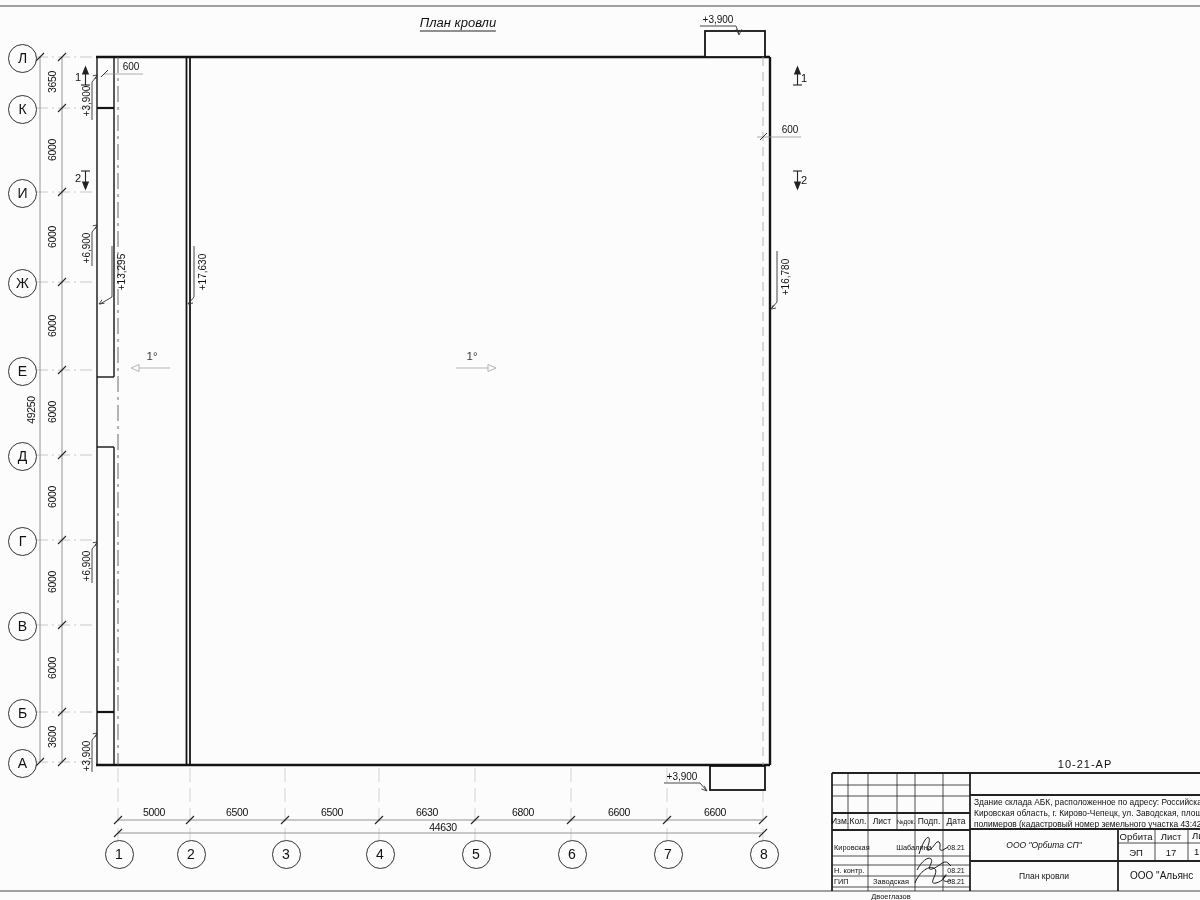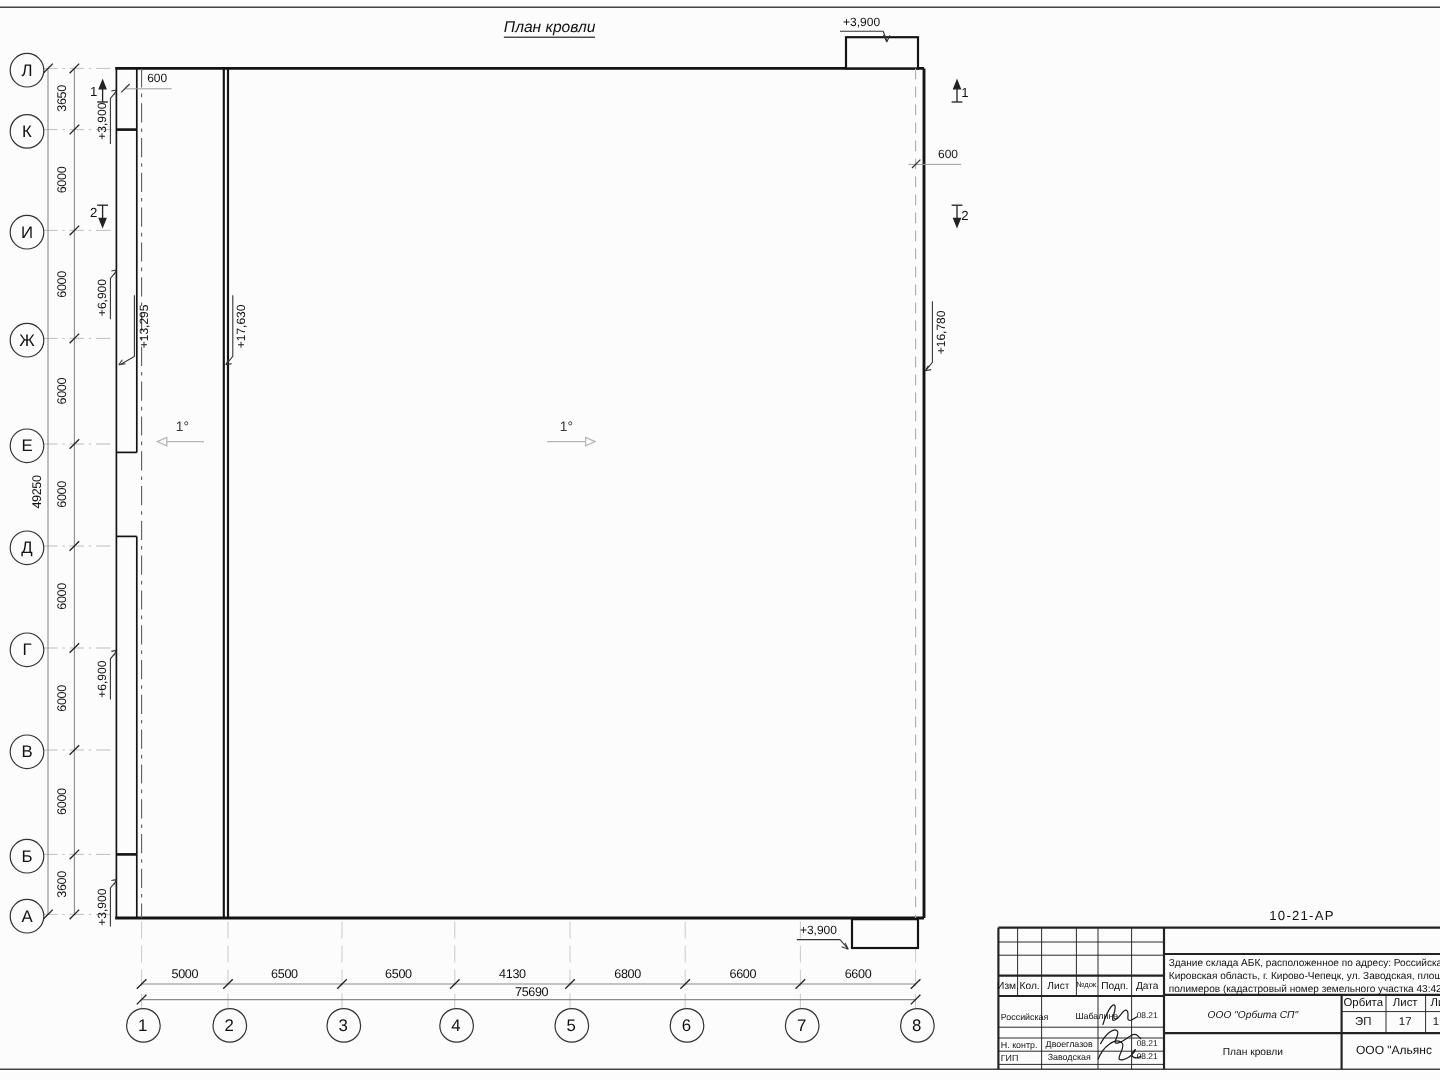--- a/index.html
+++ b/index.html
@@ -227,25 +227,25 @@
 <span class="abs rot dim" style="left:52px;top:412px">6000</span>
 <span class="abs rot dim" style="left:52px;top:497px">6000</span>
 <span class="abs rot dim" style="left:52px;top:582px">6000</span>
 <span class="abs rot dim" style="left:52px;top:668px">6000</span>
 <span class="abs rot dim" style="left:52px;top:737px">3600</span>
 <span class="abs rot dim" style="left:31px;top:410px">49250</span>
 
 <span class="abs ctr dim" style="left:154px;top:812px">5000</span>
 <span class="abs ctr dim" style="left:237px;top:812px">6500</span>
 <span class="abs ctr dim" style="left:332px;top:812px">6500</span>
-<span class="abs ctr dim" style="left:427px;top:812px">4130</span>
+<span class="abs ctr dim" style="left:427px;top:812px">6630</span>
 <span class="abs ctr dim" style="left:523px;top:812px">6800</span>
 <span class="abs ctr dim" style="left:619px;top:812px">6600</span>
 <span class="abs ctr dim" style="left:715px;top:812px">6600</span>
-<span class="abs ctr dim" style="left:443px;top:827px">75690</span>
+<span class="abs ctr dim" style="left:443px;top:827px">44630</span>
 
 <span class="abs ctr ttl" style="left:458px;top:23px">План кровли</span>
 <span class="abs ctr small" style="left:131px;top:66px">600</span>
 <span class="abs ctr small" style="left:790px;top:129px">600</span>
 <span class="abs ctr small" style="left:718px;top:19px">+3,900</span>
 <span class="abs ctr small" style="left:682px;top:776px">+3,900</span>
 <span class="abs rot small" style="left:86px;top:101px">+3,900</span>
 <span class="abs rot small" style="left:86px;top:248px">+6,900</span>
 <span class="abs rot small" style="left:86px;top:566px">+6,900</span>
 <span class="abs rot small" style="left:86px;top:756px">+3,900</span>
@@ -259,25 +259,25 @@
 <span class="abs ctr secno" style="left:804px;top:78px">1</span>
 <span class="abs ctr secno" style="left:804px;top:180px">2</span>
 
 <span class="abs ctr tbh" style="left:840px;top:821px">Изм.</span>
 <span class="abs ctr tbh" style="left:858px;top:821px">Кол.</span>
 <span class="abs ctr tbh" style="left:882px;top:821px">Лист</span>
 <span class="abs ctr tbxs" style="left:906px;top:821px">№док.</span>
 <span class="abs ctr tbh" style="left:929px;top:821px">Подп.</span>
 <span class="abs ctr tbh" style="left:956px;top:821px">Дата</span>
 
-<span class="abs tbs" style="left:834px;top:843px">Российская</span>
+<span class="abs tbs" style="left:834px;top:843px">Кировская</span>
 <span class="abs tbs" style="left:834px;top:866px">Н. контр.</span>
 <span class="abs tbs" style="left:834px;top:877px">ГИП</span>
 <span class="abs ctr tbs" style="left:914px;top:847px">Шабалина</span>
-<span class="abs ctr tbs" style="left:891px;top:870px">Двоеглазов</span>
+<span class="abs ctr tbs" style="left:891px;top:896px">Двоеглазов</span>
 <span class="abs ctr tbs" style="left:891px;top:881px">Заводская</span>
 <span class="abs ctr tbd" style="left:956px;top:847px">08.21</span>
 <span class="abs ctr tbd" style="left:956px;top:870px">08.21</span>
 <span class="abs ctr tbd" style="left:956px;top:881px">08.21</span>
 
 <span class="abs ctr docno" style="left:1085px;top:764px">10-21-АР</span>
 <div class="abs desc" style="left:974px;top:797px;width:300px">
   <div>Здание склада АБК, расположенное по адресу: Российская Феде</div>
   <div>Кировская область, г. Кирово-Чепецк, ул. Заводская, площадка з</div>
   <div>полимеров (кадастровый номер земельного участка 43:42:00000</div>

